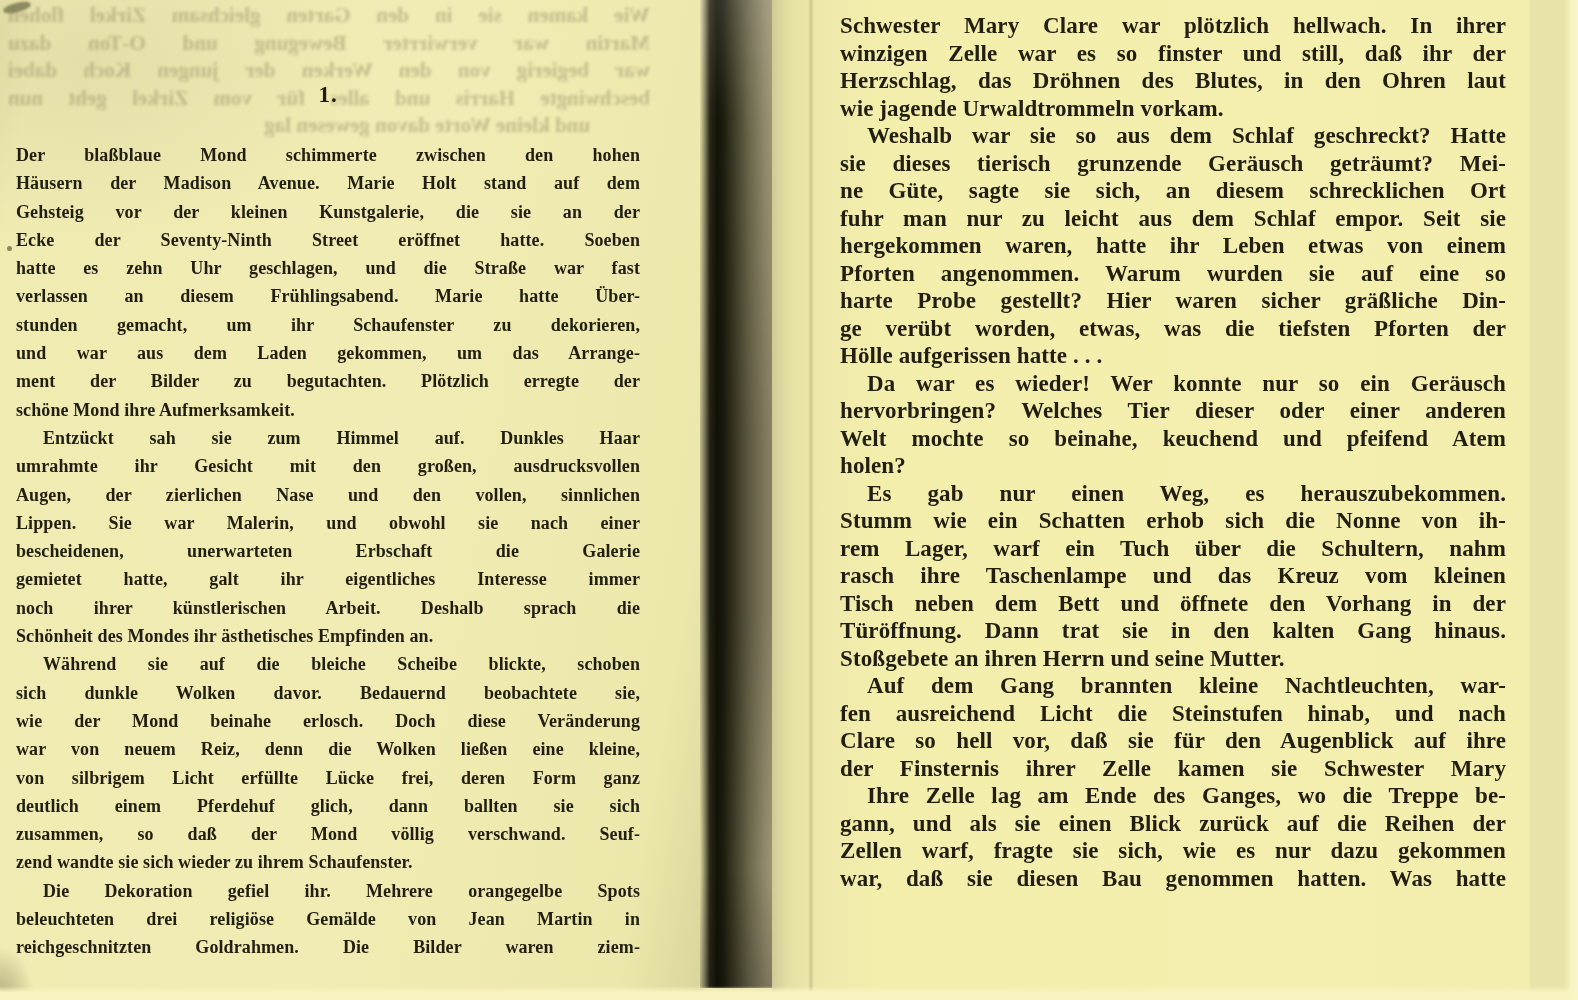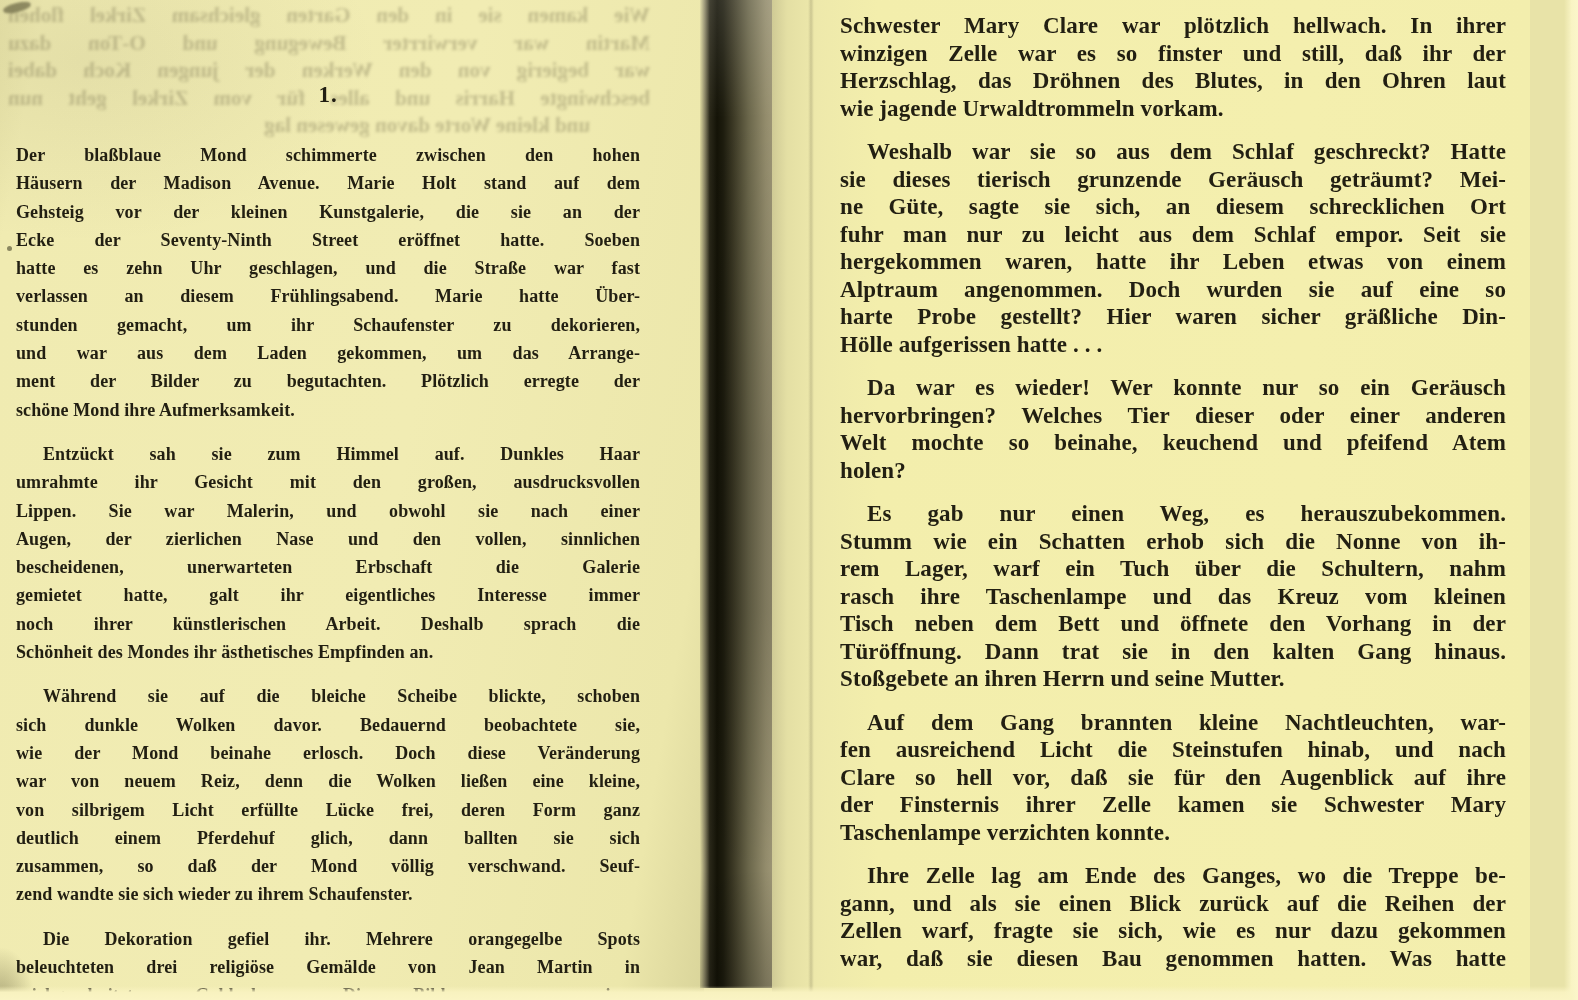--- a/index.html
+++ b/index.html
@@ -72,21 +72,21 @@
     position:absolute; left:16px; top:82px; width:624px;
     text-align:center; font-size:23px; font-weight:700;
     color:#211e12; letter-spacing:1px;
   }
   
   .text-block { position:absolute; color:#221f12; font-weight:700; }
   #left-text  { left:16px; top:141px; width:624px; font-size:18px;  line-height:28.3px; letter-spacing:0.1px; }
   #right-text { left:68px; top:12px;  width:666px; font-size:23px;  line-height:27.5px; letter-spacing:0.1px; }
   .line { text-align:justify; text-align-last:justify; }
   .line.flush { text-align-last:left; }
-  .line.indent { padding-left:27px;margin-top:16px; }
+  .line.indent { padding-left:27px; }
 </style>
 </head>
 <body>
 
 <div class="scan">
 
   <div class="page page-left">
     <div class="bleed" id="bleed">
         <div class="bleed-line">Wie kamen sie in den Garten gleichsam Zirkel flohen</div>
         <div class="bleed-line">Martin war verwirrter Bewegung und O-Ton dazu</div>
@@ -107,22 +107,22 @@
           <div class="line">hatte es zehn Uhr geschlagen, und die Straße war fast</div>
           <div class="line">verlassen an diesem Frühlingsabend. Marie hatte Über-</div>
           <div class="line">stunden gemacht, um ihr Schaufenster zu dekorieren,</div>
           <div class="line">und war aus dem Laden gekommen, um das Arrange-</div>
           <div class="line">ment der Bilder zu begutachten. Plötzlich erregte der</div>
           <div class="line flush">schöne Mond ihre Aufmerksamkeit.</div>
         </div>
         <div>
           <div class="line indent">Entzückt sah sie zum Himmel auf. Dunkles Haar</div>
           <div class="line">umrahmte ihr Gesicht mit den großen, ausdrucksvollen</div>
+          <div class="line">Augen, der zierlichen Nase und den vollen, sinnlichen</div>
           <div class="line">Lippen. Sie war Malerin, und obwohl sie nach einer</div>
-          <div class="line">Augen, der zierlichen Nase und den vollen, sinnlichen</div>
           <div class="line">bescheidenen, unerwarteten Erbschaft die Galerie</div>
           <div class="line">gemietet hatte, galt ihr eigentliches Interesse immer</div>
           <div class="line">noch ihrer künstlerischen Arbeit. Deshalb sprach die</div>
           <div class="line flush">Schönheit des Mondes ihr ästhetisches Empfinden an.</div>
         </div>
         <div>
           <div class="line indent">Während sie auf die bleiche Scheibe blickte, schoben</div>
           <div class="line">sich dunkle Wolken davor. Bedauernd beobachtete sie,</div>
           <div class="line">wie der Mond beinahe erlosch. Doch diese Veränderung</div>
           <div class="line">war von neuem Reiz, denn die Wolken ließen eine kleine,</div>
@@ -149,22 +149,23 @@
           <div class="line">winzigen Zelle war es so finster und still, daß ihr der</div>
           <div class="line">Herzschlag, das Dröhnen des Blutes, in den Ohren laut</div>
           <div class="line flush">wie jagende Urwaldtrommeln vorkam.</div>
         </div>
         <div>
           <div class="line indent">Weshalb war sie so aus dem Schlaf geschreckt? Hatte</div>
           <div class="line">sie dieses tierisch grunzende Geräusch geträumt? Mei-</div>
           <div class="line">ne Güte, sagte sie sich, an diesem schrecklichen Ort</div>
           <div class="line">fuhr man nur zu leicht aus dem Schlaf empor. Seit sie</div>
           <div class="line">hergekommen waren, hatte ihr Leben etwas von einem</div>
-          <div class="line">Alptraum angenommen. Doch wurden sie auf eine so</div>
+          <div class="line">Pforten angenommen. Warum wurden sie auf eine so</div>
           <div class="line">harte Probe gestellt? Hier waren sicher gräßliche Din-</div>
+          <div class="line">ge verübt worden, etwas, was die tiefsten Pforten der</div>
           <div class="line flush">Hölle aufgerissen hatte . . .</div>
         </div>
         <div>
           <div class="line indent">Da war es wieder! Wer konnte nur so ein Geräusch</div>
           <div class="line">hervorbringen? Welches Tier dieser oder einer anderen</div>
           <div class="line">Welt mochte so beinahe, keuchend und pfeifend Atem</div>
           <div class="line flush">holen?</div>
         </div>
         <div>
           <div class="line indent">Es gab nur einen Weg, es herauszubekommen.</div>
@@ -173,21 +174,20 @@
           <div class="line">rasch ihre Taschenlampe und das Kreuz vom kleinen</div>
           <div class="line">Tisch neben dem Bett und öffnete den Vorhang in der</div>
           <div class="line">Türöffnung. Dann trat sie in den kalten Gang hinaus.</div>
           <div class="line flush">Stoßgebete an ihren Herrn und seine Mutter.</div>
         </div>
         <div>
           <div class="line indent">Auf dem Gang brannten kleine Nachtleuchten, war-</div>
           <div class="line">fen ausreichend Licht die Steinstufen hinab, und nach</div>
           <div class="line">Clare so hell vor, daß sie für den Augenblick auf ihre</div>
           <div class="line">der Finsternis ihrer Zelle kamen sie Schwester Mary</div>
-          <div class="line flush">Taschenlampe verzichten konnte.</div>
         </div>
         <div>
           <div class="line indent">Ihre Zelle lag am Ende des Ganges, wo die Treppe be-</div>
           <div class="line">gann, und als sie einen Blick zurück auf die Reihen der</div>
           <div class="line">Zellen warf, fragte sie sich, wie es nur dazu gekommen</div>
           <div class="line">war, daß sie diesen Bau genommen hatten. Was hatte</div>
         </div>
       </div>
   </div>
 

